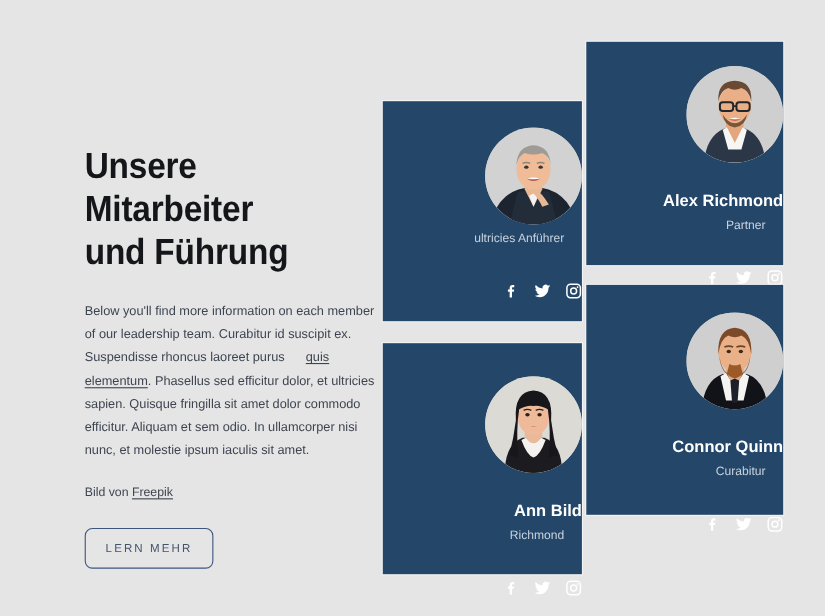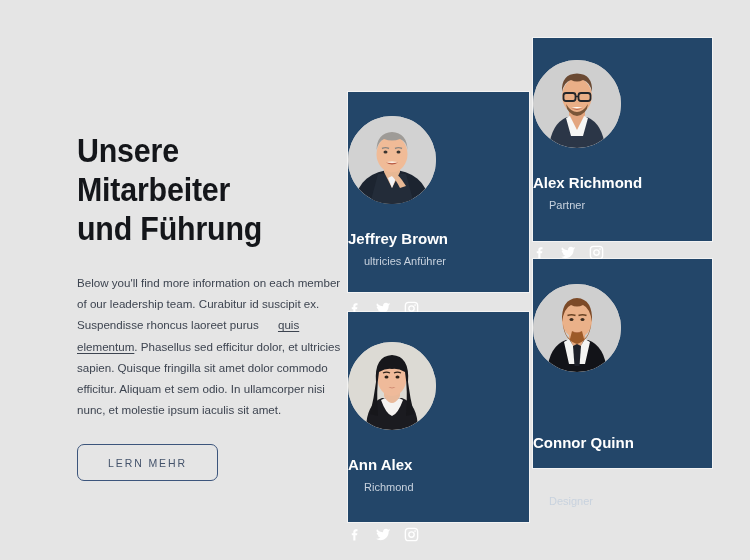--- a/index.html
+++ b/index.html
@@ -64,21 +64,21 @@
   .credit a {
     color: #3d4450;
     text-decoration: underline;
     text-underline-offset: 2px;
   }
   .cta-button {
     display: inline-flex;
     align-items: center;
     justify-content: center;
     margin-top: 24px;
-    width: 141px;
+    width: 117px;
     height: 37px;
     box-sizing: border-box;
     border: 1px solid #3c557c;
     border-radius: 7px;
     background: transparent;
     color: #44536b;
     font-family: "Liberation Sans", sans-serif;
     font-size: 10.5px;
     letter-spacing: 1.9px;
     font-weight: normal;
@@ -86,21 +86,21 @@
   }
 
   
   .card {
     position: absolute;
     background: #234669;
     box-sizing: border-box;
     box-shadow: 0 0 0 1px rgba(255,255,255,0.55);
     display: flex;
     flex-direction: column;
-    align-items: flex-start;
+    align-items: flex-end;
   }
   .card-avatar {
     border-radius: 50%;
     background: #d2d2d2;
     overflow: hidden;
     position: relative;
     flex: none;
   }
   .card-avatar svg { display: block; width: 100%; height: 100%; }
 
@@ -134,21 +134,21 @@
     align-items: center;
     justify-content: center;
     cursor: pointer;
   }
   .social-icon svg { display: block; }
 
   
   #card-jeffrey   { left: 348px; top: 92px;  width: 181px; height: 200px; padding-top: 24px; }
   #card-ann       { left: 348px; top: 312px; width: 181px; height: 210px; padding-top: 30px; }
   #card-alex      { left: 533px; top: 38px;  width: 179px; height: 203px; padding-top: 22px; }
-  #card-connor    { left: 533px; top: 259px; width: 179px; height: 209px; padding-top: 25px; gap: 36px; }
+  #card-connor    { left: 533px; top: 259px; width: 179px; height: 209px; padding-top: 25px; }
 
   #card-jeffrey .card-avatar { width: 88px; height: 88px; }
   #card-ann .card-avatar     { width: 88px; height: 88px; }
   #card-alex .card-avatar    { width: 88px; height: 88px; }
   #card-connor .card-avatar  { width: 88px; height: 88px; }
 
   #card-jeffrey .card-name { margin-top: 26px; }
   #card-ann .card-name     { margin-top: 26px; }
   #card-alex .card-name    { margin-top: 26px; }
   #card-connor .card-name  { margin-top: 26px; }
@@ -157,20 +157,21 @@
 <body>
 
 <div class="page">
 
   <div class="intro">
     <h1 class="intro-heading">Unsere Mitarbeiter
 und Führung</h1>
 
     <p class="intro-body"><span>Below you'll find more information on each member of our leadership team. Curabitur id suscipit ex. Suspendisse rhoncus laoreet purus </span><a class="inline-link" href="#">quis elementum</a><span>. Phasellus sed efficitur dolor, et ultricies sapien. Quisque fringilla sit amet dolor commodo efficitur. Aliquam et sem odio. In ullamcorper nisi nunc, et molestie ipsum iaculis sit amet.</span></p>
 
+    <p class="credit"><span>Bild von </span><a href="#">Freepik</a></p>
 
     <button class="cta-button">LERN MEHR</button>
   </div>
 
   <div class="card" id="card-jeffrey">
     <div class="card-avatar">
       <svg viewBox="0 0 88 88" xmlns="http://www.w3.org/2000/svg" aria-hidden="true">
         <rect width="88" height="88" fill="#d2d2d2"></rect>
         <ellipse cx="44" cy="84" rx="36" ry="30" fill="#1c2430"></ellipse>
         <path d="M22 88 L30 58 L58 58 L66 88 Z" fill="#232c39"></path>
@@ -180,21 +181,20 @@
         <path d="M28.5 34 Q29 17 44 16 Q59 17 59.5 34 Q59 26 52 23 Q44 26 36 23 Q30 26 28.5 34 Z" fill="#9e9b97"></path>
         <ellipse cx="37.5" cy="36" rx="2" ry="1.5" fill="#3a3530"></ellipse>
         <ellipse cx="50.5" cy="36" rx="2" ry="1.5" fill="#3a3530"></ellipse>
         <path d="M34 32.5 Q37.5 30.8 41 32.5" stroke="#8c8681" stroke-width="1.4" fill="none"></path>
         <path d="M47 32.5 Q50.5 30.8 54 32.5" stroke="#8c8681" stroke-width="1.4" fill="none"></path>
         <path d="M38 46.5 Q44 50.5 50 46.5 Q44 48 38 46.5 Z" fill="#b4543f"></path>
         <path d="M38.5 46 Q44 44.8 49.5 46 Q44 47.6 38.5 46 Z" fill="#ffffff"></path>
         <path d="M44 56 Q50 58 54 64 L58 70 L52 72 Q48 64 44 60 Z" fill="#e8b894"></path>
       </svg>
     </div>
-    <p class="card-name">Jeffrey Brown</p>
     <p class="card-role">ultricies Anführer</p>
     <div class="card-socials">
       <a class="social-icon" href="#">
         <svg width="15" height="15" viewBox="0 0 24 24" fill="#ffffff">
             <path d="M15.2 3.5h-2.6c-2.5 0-4.1 1.7-4.1 4.2v2.2H6v3.2h2.5v8.4h3.4v-8.4h2.6l.5-3.2h-3.1V8.1c0-.9.4-1.4 1.4-1.4h1.9V3.5z"></path>
           </svg>
       </a>
       <a class="social-icon" href="#">
         <svg width="16" height="15" viewBox="0 0 24 24" fill="#ffffff">
             <path d="M23 4.9c-.8.4-1.7.6-2.6.8 1-.6 1.7-1.5 2-2.6-.9.5-1.9.9-3 1.2a4.6 4.6 0 0 0-7.9 4.2C7.7 8.3 4.1 6.4 1.7 3.5a4.6 4.6 0 0 0 1.4 6.2c-.7 0-1.4-.2-2-.6 0 2.2 1.6 4.1 3.7 4.5-.6.2-1.3.2-2 .1a4.6 4.6 0 0 0 4.3 3.2A9.3 9.3 0 0 1 0 18.9a13 13 0 0 0 7.1 2.1c8.5 0 13.1-7 13.1-13.1v-.6c.9-.7 1.7-1.5 2.3-2.4z"></path>
@@ -219,21 +219,21 @@
         <path d="M37 56 Q44 66 51 56 L55 58 Q50 72 44 74 Q38 72 33 58 Z" fill="#f4f2f0"></path>
         <ellipse cx="44" cy="36" rx="14.5" ry="18" fill="#efba9a"></ellipse>
         <path d="M28 40 Q26 14 44 13 Q62 14 60 40 Q62 56 66 72 L58 74 Q60 48 57 30 Q50 26 44 27 Q38 26 31 30 Q28 48 30 74 L22 72 Q26 56 28 40 Z" fill="#17171b"></path>
         <ellipse cx="38.5" cy="35" rx="2" ry="1.6" fill="#2b2119"></ellipse>
         <ellipse cx="49.5" cy="35" rx="2" ry="1.6" fill="#2b2119"></ellipse>
         <path d="M35 31 Q38.5 29.4 42 31" stroke="#2b2119" stroke-width="1.2" fill="none"></path>
         <path d="M46 31 Q49.5 29.4 53 31" stroke="#2b2119" stroke-width="1.2" fill="none"></path>
         <path d="M40.5 45 Q44 47.5 47.5 45 Q44 46.6 40.5 45 Z" fill="#b5604f"></path>
       </svg>
     </div>
-    <p class="card-name">Ann Alex</p>
+    <p class="card-name">Ann Bild</p>
     <p class="card-role">Richmond</p>
     <div class="card-socials">
       <a class="social-icon" href="#">
         <svg width="15" height="15" viewBox="0 0 24 24" fill="#ffffff">
             <path d="M15.2 3.5h-2.6c-2.5 0-4.1 1.7-4.1 4.2v2.2H6v3.2h2.5v8.4h3.4v-8.4h2.6l.5-3.2h-3.1V8.1c0-.9.4-1.4 1.4-1.4h1.9V3.5z"></path>
           </svg>
       </a>
       <a class="social-icon" href="#">
         <svg width="16" height="15" viewBox="0 0 24 24" fill="#ffffff">
             <path d="M23 4.9c-.8.4-1.7.6-2.6.8 1-.6 1.7-1.5 2-2.6-.9.5-1.9.9-3 1.2a4.6 4.6 0 0 0-7.9 4.2C7.7 8.3 4.1 6.4 1.7 3.5a4.6 4.6 0 0 0 1.4 6.2c-.7 0-1.4-.2-2-.6 0 2.2 1.6 4.1 3.7 4.5-.6.2-1.3.2-2 .1a4.6 4.6 0 0 0 4.3 3.2A9.3 9.3 0 0 1 0 18.9a13 13 0 0 0 7.1 2.1c8.5 0 13.1-7 13.1-13.1v-.6c.9-.7 1.7-1.5 2.3-2.4z"></path>
@@ -301,21 +301,21 @@
         <path d="M29 38 Q28 15 44 14 Q60 15 59 38 Q57 24 50 21 Q44 24 38 21 Q31 24 29 38 Z" fill="#7c4a28"></path>
         <path d="M30 40 Q31 56 44 60 Q57 56 58 40 Q56 52 51 55 L49 47 Q44 50 39 47 L37 55 Q32 52 30 40 Z" fill="#9c5a28"></path>
         <ellipse cx="38.5" cy="35.5" rx="2" ry="1.6" fill="#3a2b1e"></ellipse>
         <ellipse cx="49.5" cy="35.5" rx="2" ry="1.6" fill="#3a2b1e"></ellipse>
         <path d="M34.5 31.5 Q38.5 29.8 42.5 31.5" stroke="#6a4425" stroke-width="1.5" fill="none"></path>
         <path d="M45.5 31.5 Q49.5 29.8 53.5 31.5" stroke="#6a4425" stroke-width="1.5" fill="none"></path>
         <path d="M39.5 47.5 Q44 48.8 48.5 47.5 Q44 49.4 39.5 47.5 Z" fill="#9e4d3c"></path>
       </svg>
     </div>
     <p class="card-name">Connor Quinn</p>
-    <p class="card-role">Designer</p>
+    <p class="card-role">Curabitur</p>
     <div class="card-socials">
       <a class="social-icon" href="#">
         <svg width="15" height="15" viewBox="0 0 24 24" fill="#ffffff">
             <path d="M15.2 3.5h-2.6c-2.5 0-4.1 1.7-4.1 4.2v2.2H6v3.2h2.5v8.4h3.4v-8.4h2.6l.5-3.2h-3.1V8.1c0-.9.4-1.4 1.4-1.4h1.9V3.5z"></path>
           </svg>
       </a>
       <a class="social-icon" href="#">
         <svg width="16" height="15" viewBox="0 0 24 24" fill="#ffffff">
             <path d="M23 4.9c-.8.4-1.7.6-2.6.8 1-.6 1.7-1.5 2-2.6-.9.5-1.9.9-3 1.2a4.6 4.6 0 0 0-7.9 4.2C7.7 8.3 4.1 6.4 1.7 3.5a4.6 4.6 0 0 0 1.4 6.2c-.7 0-1.4-.2-2-.6 0 2.2 1.6 4.1 3.7 4.5-.6.2-1.3.2-2 .1a4.6 4.6 0 0 0 4.3 3.2A9.3 9.3 0 0 1 0 18.9a13 13 0 0 0 7.1 2.1c8.5 0 13.1-7 13.1-13.1v-.6c.9-.7 1.7-1.5 2.3-2.4z"></path>
           </svg>

